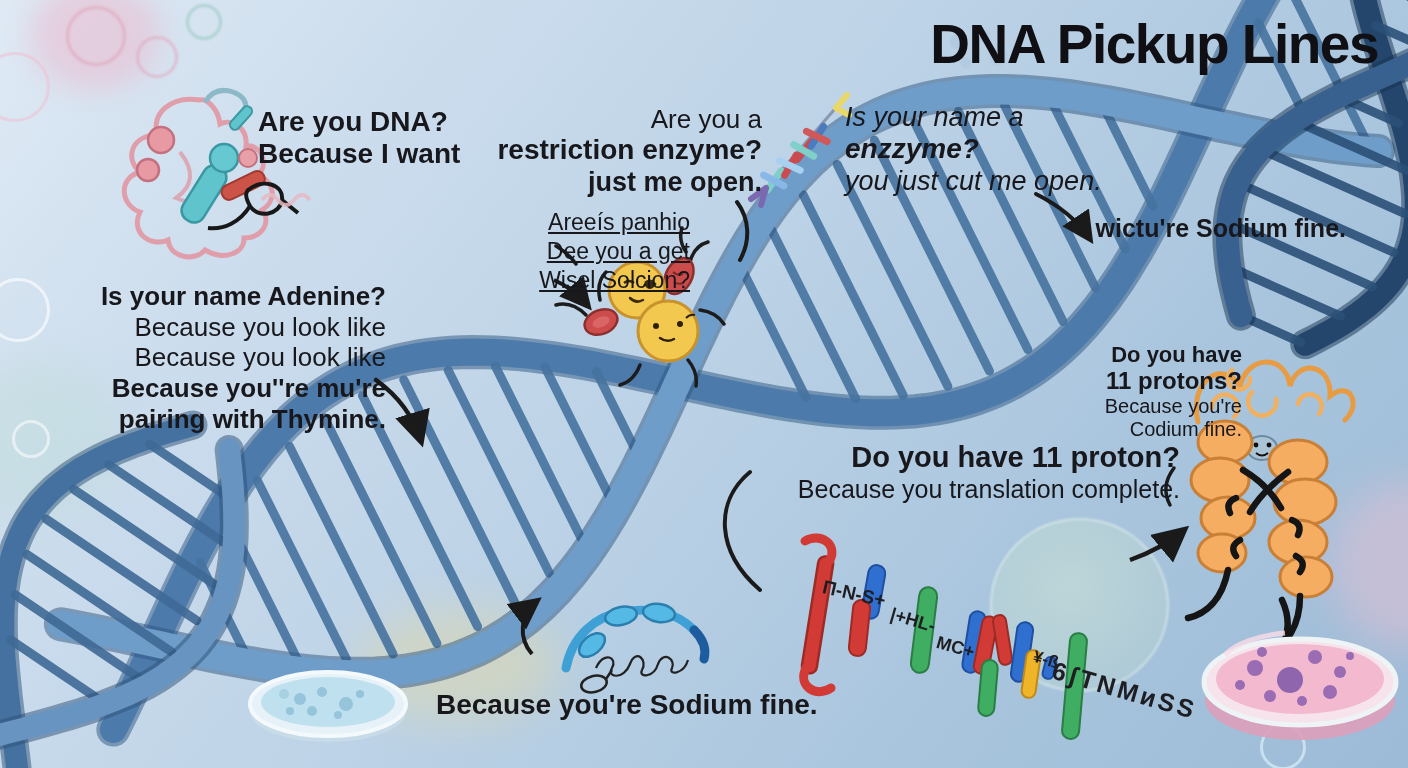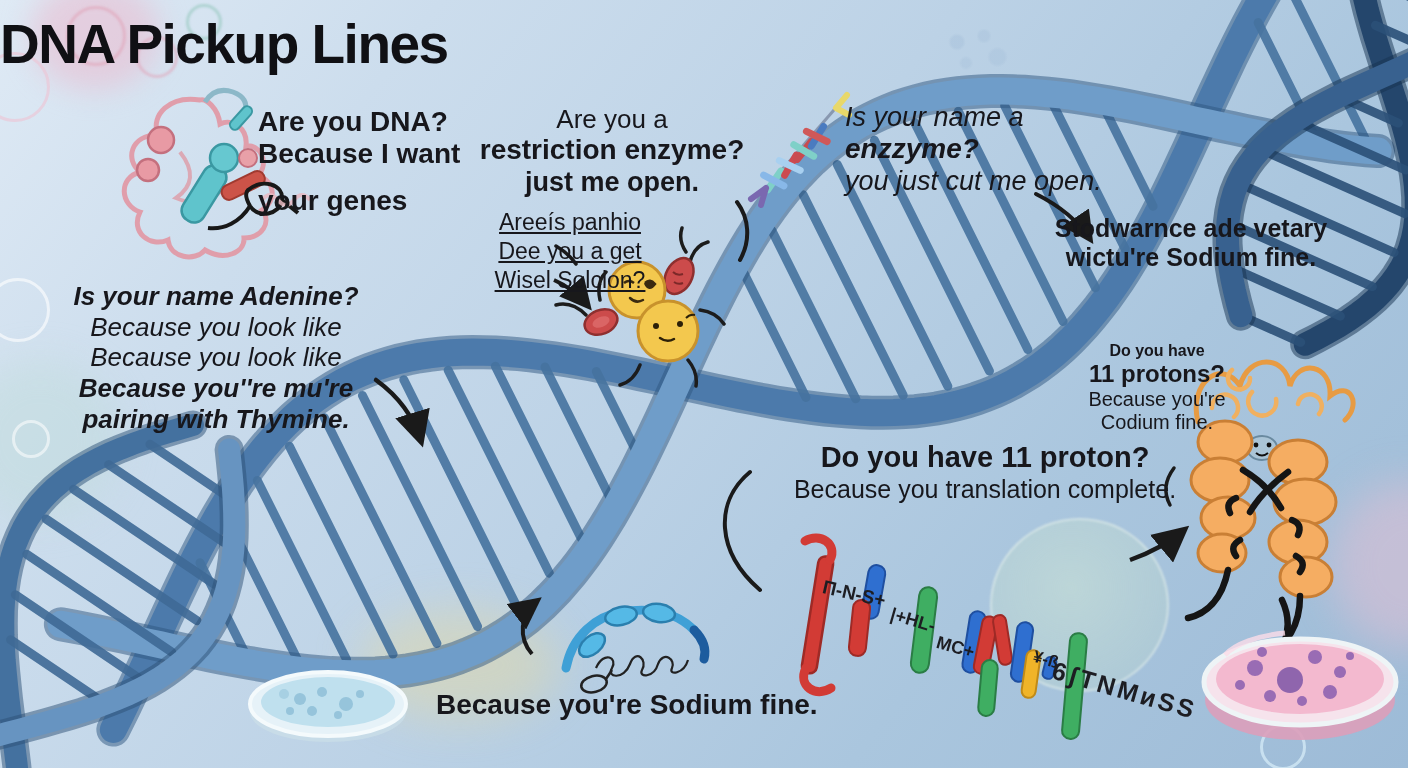--- a/index.html
+++ b/index.html
@@ -2,25 +2,25 @@
 <html><head>
 <meta charset="utf-8">
 <style>
   html,body{margin:0;padding:0;background:#8fb0cc;}
   .stage{position:relative;width:1408px;height:768px;overflow:hidden;
     background:linear-gradient(128deg,#dfeaf5 0%,#ccdded 22%,#bcd2e6 48%,#aac6de 72%,#9dbbd7 100%);
     font-family:"Liberation Sans",sans-serif;}
   .layer{position:absolute;left:0;top:0;width:1408px;height:768px;}
   .blob{position:absolute;border-radius:50%;pointer-events:none;}
   .ring{position:absolute;border-radius:50%;border:3px solid rgba(255,255,255,.55);pointer-events:none;}
-  .title{position:absolute;left:0;right:30px;top:12px;text-align:left;
+  .title{position:absolute;left:0;right:30px;top:12px;text-align:right;
     font-size:55px;font-weight:bold;letter-spacing:-1.5px;color:#101014;}
   .tb{position:absolute;color:#17171c;line-height:1.16;}
   .tb div{white-space:nowrap;}
-  .ctr{text-align:center;}
+  .ctr{text-align:right;}
   .b{font-weight:bold;}
   .seq{position:absolute;color:#1d1d22;font-weight:bold;white-space:nowrap;}
 </style>
 </head>
 <body>
 
 <div class="stage">
 
   <div class="blob" style="left:30px;top:-20px;width:130px;height:110px;background:rgba(235,185,205,.55);filter:blur(14px);"></div>
   <div class="blob" style="left:1330px;top:480px;width:160px;height:170px;background:rgba(232,192,212,.5);filter:blur(20px);"></div>
@@ -258,21 +258,20 @@
       <path d="M1174,468 C1165,480 1163,492 1170,505" stroke-width="3.5"></path>
       <path d="M556,246 C566,252 572,258 576,264" stroke-width="3.5"></path>
     </g>
   </svg>
 
   <div class="title">DNA Pickup Lines</div>
 
   <div class="tb b" id="t-dna" style="left:258px;top:106px;font-size:28px;">
     <div>Are you DNA?</div>
     <div>Because I want</div>
-    <div style="margin-top:14px;">your genes</div>
   </div>
 
   <div class="tb ctr" style="left:462px;top:104px;width:300px;">
     <div style="font-size:26px;">Are you a</div>
     <div class="b" style="font-size:28px;">restriction enzyme?</div>
     <div class="b" style="font-size:27px;">just me open.</div>
   </div>
 
   <div class="tb ctr" style="left:450px;top:208px;width:240px;font-size:23px;line-height:1.25;text-decoration:underline;">
     <div>Areeís panhio</div>
@@ -280,34 +279,33 @@
     <div>Wisel Solcion?</div>
   </div>
 
   <div class="tb" style="left:845px;top:102px;font-size:27px;font-style:italic;">
     <div>Is your name a</div>
     <div class="b" style="font-size:28px;">enzzyme?</div>
     <div>you just cut me open.</div>
   </div>
 
   <div class="tb ctr b" style="left:1036px;top:214px;width:310px;font-size:25px;line-height:1.14;">
-    <div>Stodwarnce ade vetary</div>
     <div>wictu're Sodium fine.</div>
   </div>
 
-  <div class="tb ctr" style="left:46px;top:281px;width:340px;font-size:26px;line-height:1.18;font-style:italic;">
+  <div class="tb ctr" style="left:46px;top:281px;width:340px;font-size:26px;line-height:1.18;">
     <div class="b">Is your name Adenine?</div>
     <div>Because you look like</div>
     <div>Because you look like</div>
     <div class="b">Because you''re mu're</div>
     <div class="b">pairing with Thymine.</div>
   </div>
 
   <div class="tb ctr" style="left:1072px;top:342px;width:170px;line-height:1.15;">
-    <div class="b" style="font-size:16px;">Do you have</div>
+    <div class="b" style="font-size:22px;">Do you have</div>
     <div class="b" style="font-size:24px;">11 protons?</div>
     <div style="font-size:20px;">Because you're</div>
     <div style="font-size:20px;">Codium fine.</div>
   </div>
 
   <div class="tb ctr" style="left:790px;top:441px;width:390px;">
     <div class="b" style="font-size:29px;">Do you have 11 proton?</div>
     <div style="font-size:25px;">Because you translation complete.</div>
   </div>
 

